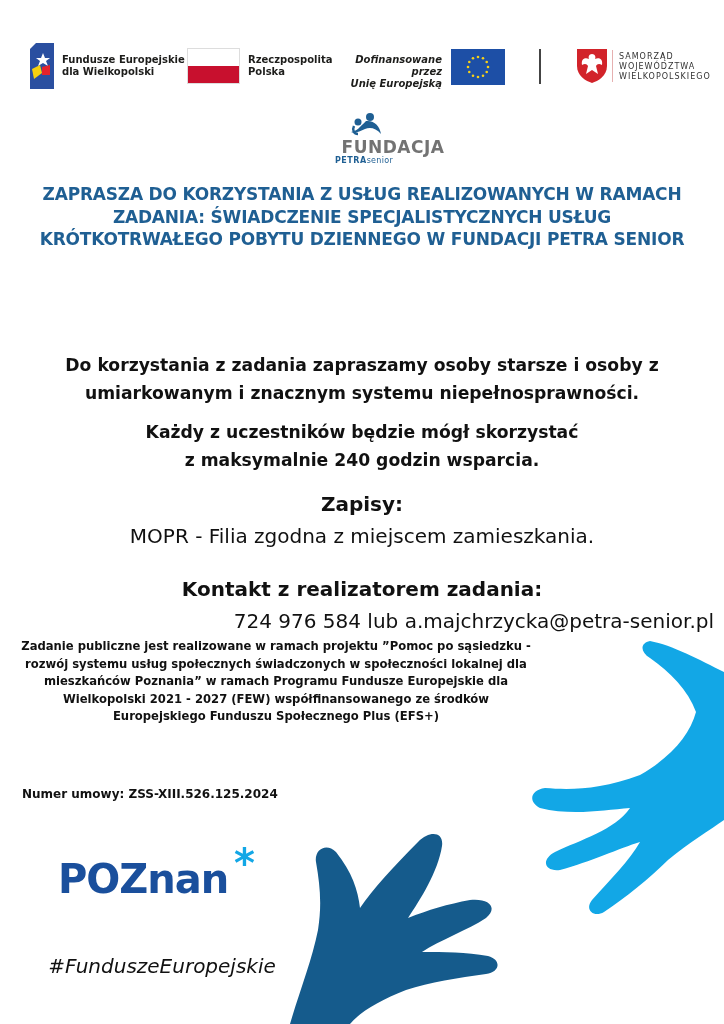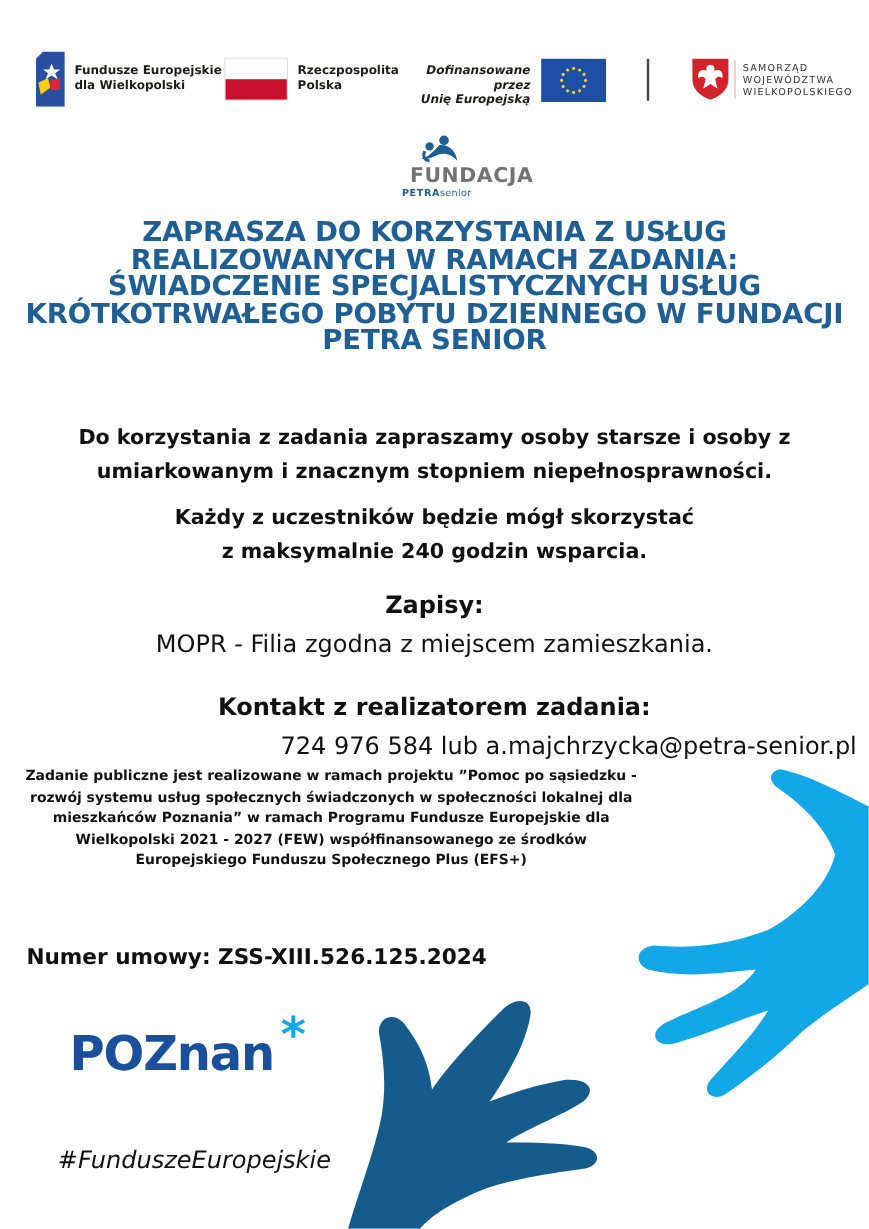--- a/index.html
+++ b/index.html
@@ -5,31 +5,31 @@
   html, body { margin: 0; padding: 0; }
   body {
     width: 724px; height: 1024px; position: relative; overflow: hidden;
     background: #ffffff; font-family: "Liberation Sans", sans-serif; color: #111;
   }
   .abs { position: absolute; }
   .logos-row { position: absolute; top: 40px; left: 0; width: 724px; height: 52px; }
   .logo-text { font-size: 10px; line-height: 12px; color: #1d1d1b; font-weight: bold; font-family: "DejaVu Sans", sans-serif; }
   .title {
     position: absolute; left: 20px; width: 684px; top: 183px;
-    color: #1f5f93; font-weight: bold; font-size: 23px; line-height: 22.5px;
+    color: #1f5f93; font-weight: bold; font-size: 17px; line-height: 22.5px;
     text-align: center; font-family: "DejaVu Sans", sans-serif; letter-spacing: -0.2px;
   }
   .para { position: absolute; left: 10px; width: 704px; text-align: center; font-family: "DejaVu Sans", sans-serif; color: #111; margin-top: 32px; }
   .b { font-weight: bold; }
   .project {
     position: absolute; left: 10px; width: 532px; top: 638px;
     font-family: "DejaVu Sans", sans-serif; font-weight: bold; font-size: 11.6px; line-height: 17.5px;
     text-align: center; color: #111;
   }
-  .contract { position: absolute; left: 22px; top: 787px; font-family: "DejaVu Sans", sans-serif; font-weight: bold; font-size: 18px; color: #111; }
+  .contract { position: absolute; left: 22px; top: 787px; font-family: "DejaVu Sans", sans-serif; font-weight: bold; font-size: 12px; color: #111; }
   .hashtags { position: absolute; left: 24px; top: 952px; width: 276px; text-align: center; font-family: "DejaVu Sans", sans-serif; font-style: italic; font-size: 20px; line-height: 28px; color: #111; }
 </style>
 </head>
 <body>
 
 <div class="logos-row">
 
   <div class="abs" style="left:30px;top:3px;width:24px;height:46px;">
     <svg width="24" height="46" viewBox="0 0 24 46">
       <polygon points="6,0 24,0 24,46 0,46 0,6" fill="#2a4fa0"></polygon>
@@ -101,21 +101,21 @@
   <div class="abs" style="left:0;top:25px;width:104px;text-align:center;font-family:'DejaVu Sans',sans-serif;font-weight:bold;font-size:17px;color:#737373;letter-spacing:0.5px;margin-left:29px;">FUNDACJA</div>
   <div class="abs" style="left:0;top:44px;width:104px;text-align:center;font-family:'DejaVu Sans',sans-serif;font-size:8px;color:#1f5f93;">
     <span style="font-weight:bold;letter-spacing:0.5px;">PETRA</span><span style="letter-spacing:0.3px;margin-top:40px;">senior</span>
   </div>
 </div>
 
 <div class="title">ZAPRASZA DO KORZYSTANIA Z USŁUG REALIZOWANYCH W RAMACH ZADANIA: ŚWIADCZENIE SPECJALISTYCZNYCH USŁUG KRÓTKOTRWAŁEGO POBYTU DZIENNEGO W FUNDACJI PETRA SENIOR</div>
 
 <div class="para b" style="top:319px;font-size:17.2px;line-height:28px;">
   <div>Do korzystania z zadania zapraszamy osoby starsze i osoby z</div>
-  <div>umiarkowanym i znacznym stopniem niepełnosprawności.</div>
+  <div>umiarkowanym i znacznym systemu niepełnosprawności.</div>
 </div>
 
 <div class="para b" style="top:386px;font-size:17.2px;line-height:28px;text-align:center;">
   <div>Każdy z uczestników będzie mógł skorzystać</div>
   <div>z maksymalnie 240 godzin wsparcia.</div>
 </div>
 
 <div class="para b" style="top:458px;font-size:20px;line-height:28px;">Zapisy:</div>
 <div class="para" style="top:490px;font-size:20px;line-height:28px;">MOPR - Filia zgodna z miejscem zamieszkania.</div>
 

